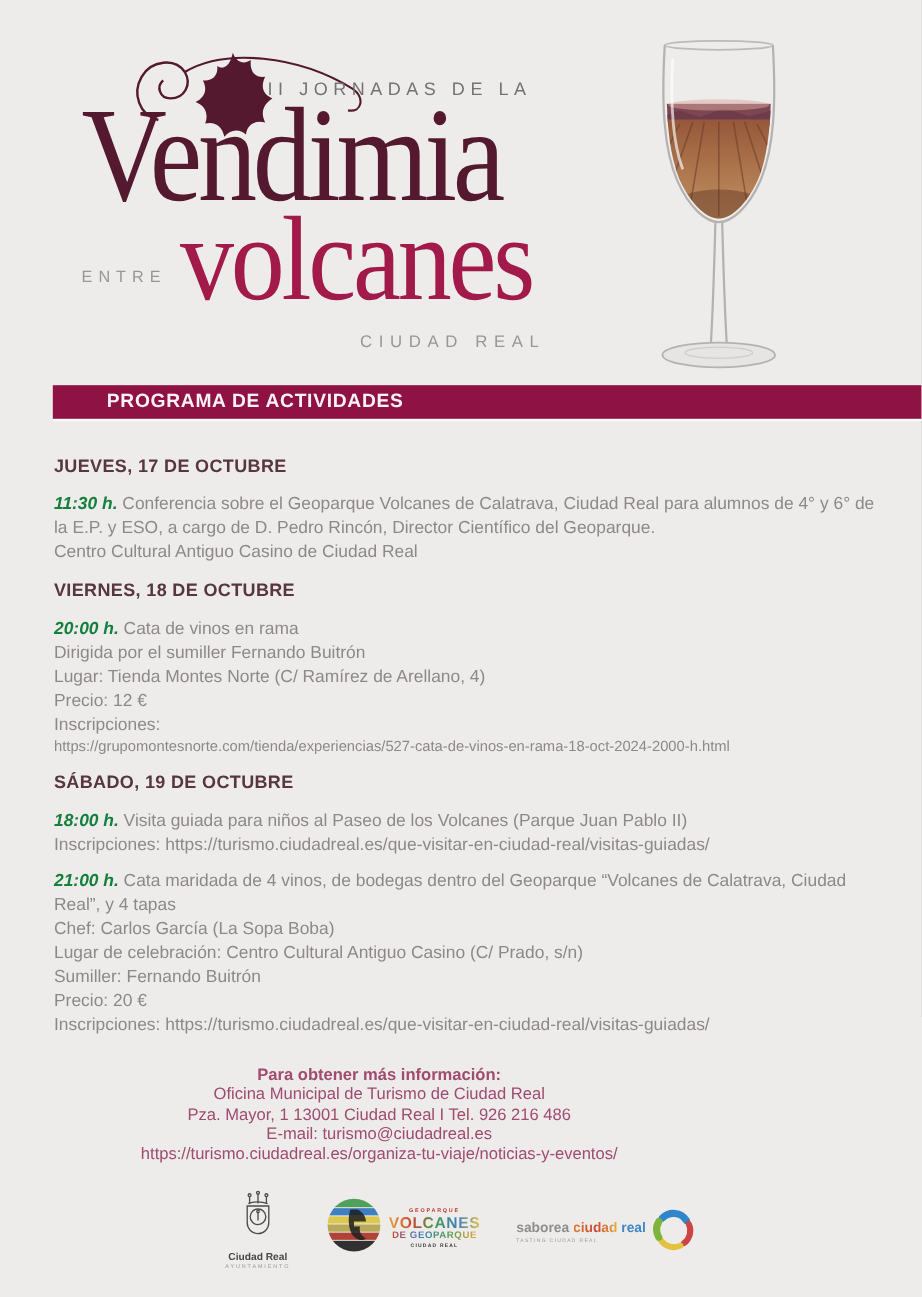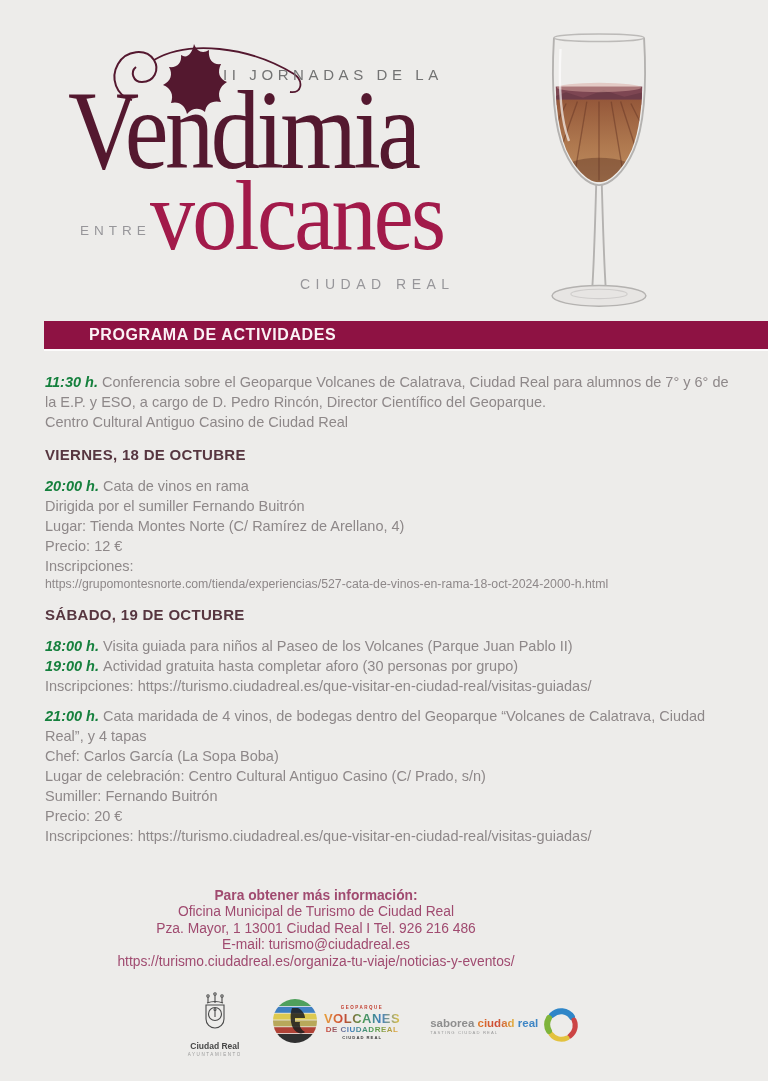--- a/index.html
+++ b/index.html
@@ -14,21 +14,21 @@
     position:absolute; left:223px; top:66px;
     font-size:15px; letter-spacing:4.6px; color:#737373; font-weight:500;
   }
   .title-main{
     position:absolute; left:68px; top:74px;
     font-family:"Liberation Serif", serif;
     font-size:112px; line-height:1; letter-spacing:-4px; color:#54182f;
     transform:scaleX(.88); transform-origin:left top; white-space:nowrap;
   }
   .entre{
-    position:absolute; left:80px; top:223px;
+    position:absolute; left:68px; top:223px;
     font-size:13.5px; letter-spacing:5px; color:#97969a; font-weight:500;
   }
   .title-sub{
     position:absolute; left:150px; top:166px;
     font-family:"Liberation Serif", serif;
     font-size:100px; line-height:1; letter-spacing:-3px; color:#a21a4a;
     transform:scaleX(.9); transform-origin:left top; white-space:nowrap;
   }
   .city{
     position:absolute; left:300px; top:276px;
@@ -153,39 +153,39 @@
       <ellipse cx="65" cy="281" rx="30" ry="5" fill="none" stroke="#c9c7c5" stroke-width="1.2" opacity=".8"></ellipse>
     </svg>
   </div>
 
   <div class="band">
     <div class="band-label">PROGRAMA DE ACTIVIDADES</div>
   </div>
 
   <div class="program">
 
+    <div class="day-heading">JUEVES, 17 DE OCTUBRE</div>
     <div class="para">
-      <span class="pline"><em class="time">11:30 h.</em><span>Conferencia sobre el Geoparque Volcanes de Calatrava, Ciudad Real para alumnos de 7° y 6° de la E.P. y ESO, a cargo de D. Pedro Rincón, Director Científico del Geoparque.</span></span>
+      <span class="pline"><em class="time">11:30 h.</em><span>Conferencia sobre el Geoparque Volcanes de Calatrava, Ciudad Real para alumnos de 4° y 6° de la E.P. y ESO, a cargo de D. Pedro Rincón, Director Científico del Geoparque.</span></span>
       <span class="pline">Centro Cultural Antiguo Casino de Ciudad Real</span>
     </div>
 
     <div class="day-heading later">VIERNES, 18 DE OCTUBRE</div>
     <div class="para">
       <span class="pline"><em class="time">20:00 h.</em><span>Cata de vinos en rama</span></span>
       <span class="pline">Dirigida por el sumiller Fernando Buitrón</span>
       <span class="pline">Lugar: Tienda Montes Norte (C/ Ramírez de Arellano, 4)</span>
       <span class="pline">Precio: 12 €</span>
       <span class="pline">Inscripciones:</span>
       <span class="pline small">https://grupomontesnorte.com/tienda/experiencias/527-cata-de-vinos-en-rama-18-oct-2024-2000-h.html</span>
     </div>
 
     <div class="day-heading later">SÁBADO, 19 DE OCTUBRE</div>
     <div class="para">
       <span class="pline"><em class="time">18:00 h.</em><span>Visita guiada para niños al Paseo de los Volcanes (Parque Juan Pablo II)</span></span>
-      <span class="pline"><em class="time">19:00 h.</em><span>Actividad gratuita hasta completar aforo (30 personas por grupo)</span></span>
       <span class="pline">Inscripciones: https://turismo.ciudadreal.es/que-visitar-en-ciudad-real/visitas-guiadas/</span>
     </div>
     <div class="para second">
       <span class="pline"><em class="time">21:00 h.</em><span>Cata maridada de 4 vinos, de bodegas dentro del Geoparque “Volcanes de Calatrava, Ciudad Real”, y 4 tapas</span></span>
       <span class="pline">Chef: Carlos García (La Sopa Boba)</span>
       <span class="pline">Lugar de celebración: Centro Cultural Antiguo Casino (C/ Prado, s/n)</span>
       <span class="pline">Sumiller: Fernando Buitrón</span>
       <span class="pline">Precio: 20 €</span>
       <span class="pline">Inscripciones: https://turismo.ciudadreal.es/que-visitar-en-ciudad-real/visitas-guiadas/</span>
     </div>
@@ -239,21 +239,21 @@
             <rect x="0" y="22.4" width="46" height="6" fill="#b8a85a"></rect>
             <rect x="0" y="29.2" width="46" height="6" fill="#b04236"></rect>
             <rect x="0" y="36" width="46" height="10" fill="#303030"></rect>
             <path d="M20,10 C18,16 18,24 21,30 C24,35 29,37 33,34 C29,32 27,28 28,24 L23,24 L23,20 L33,20 C33,16 30,12 26,10 Z" fill="#1d1d1d" opacity=".85"></path>
           </g>
         </svg>
       </span>
       <span class="geo-text">
         <span class="geo-eyebrow">GEOPARQUE</span>
         <span class="geo-title">VOLCANES</span>
-        <span class="geo-line2">DE CIUDADREAL</span>
+        <span class="geo-line2">DE GEOPARQUE</span>
         <span class="geo-line3">CIUDAD REAL</span>
       </span>
     </div>
 
     <div class="logo logo-saborea">
       <span class="sab-text">
         <span class="sab-row">
           <span class="sab-w1">saborea</span>
           <span class="sab-w2">ciudad</span>
           <span class="sab-w3">real</span>

